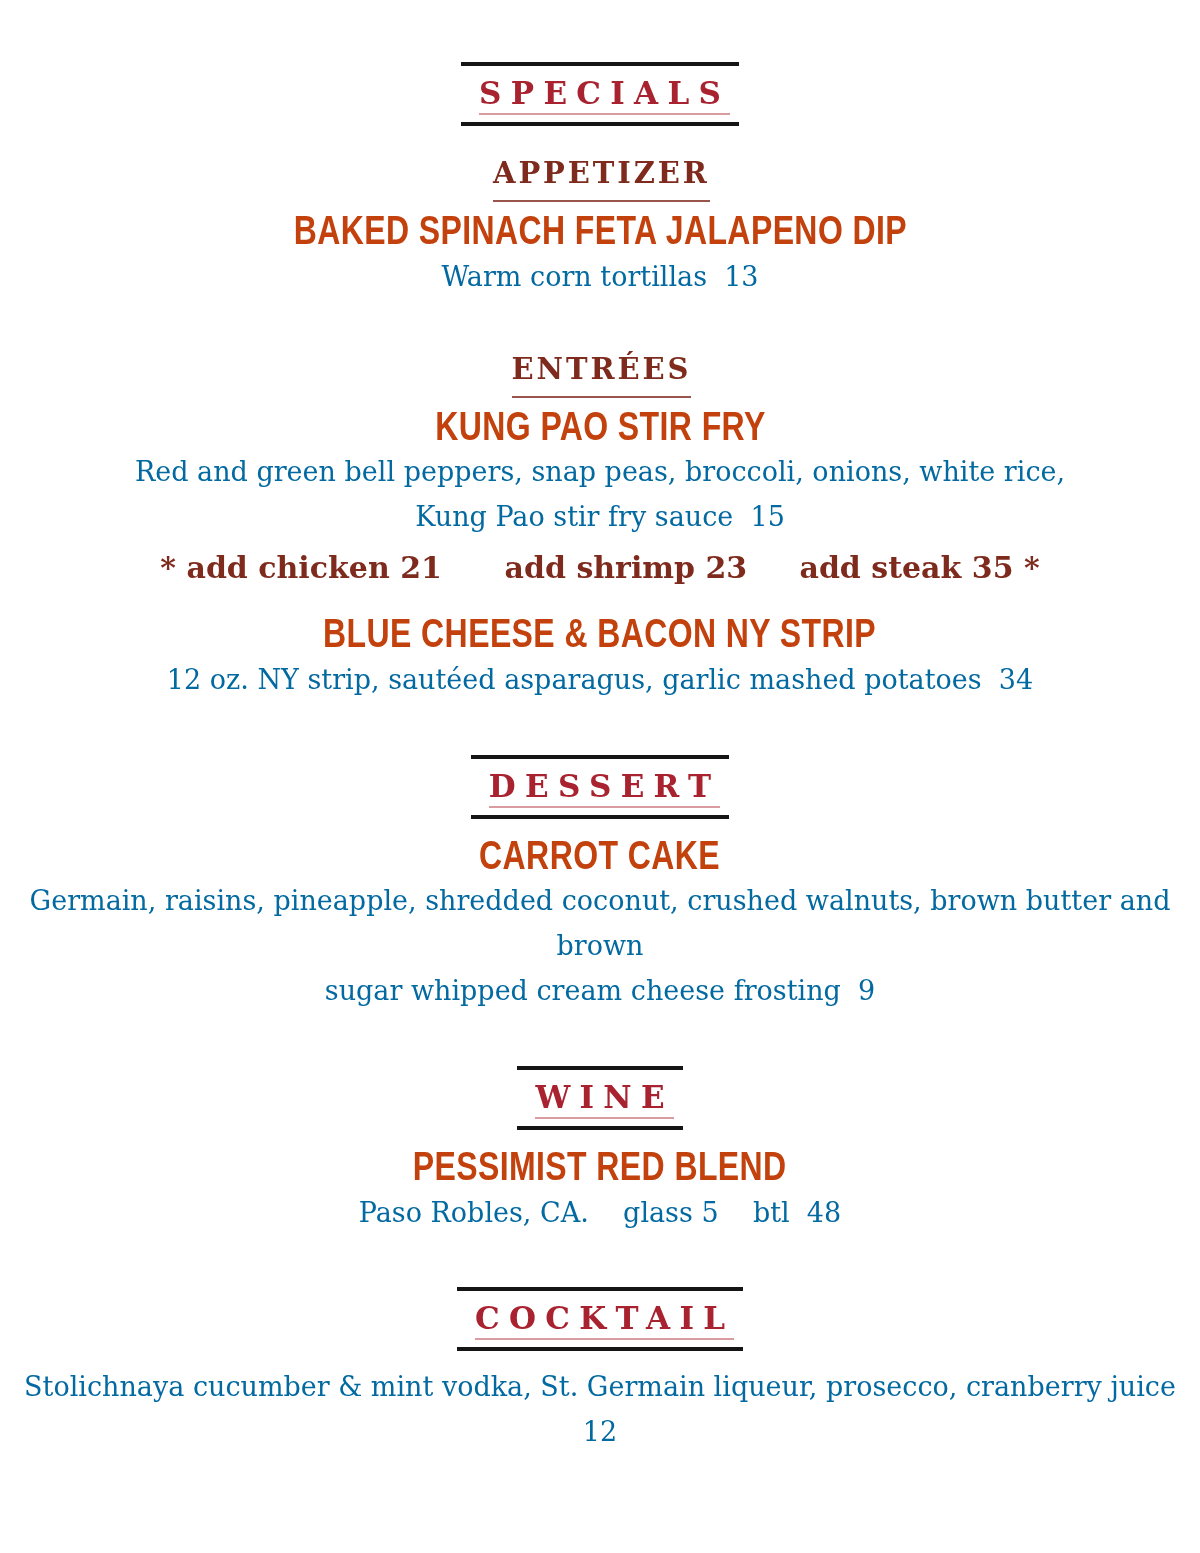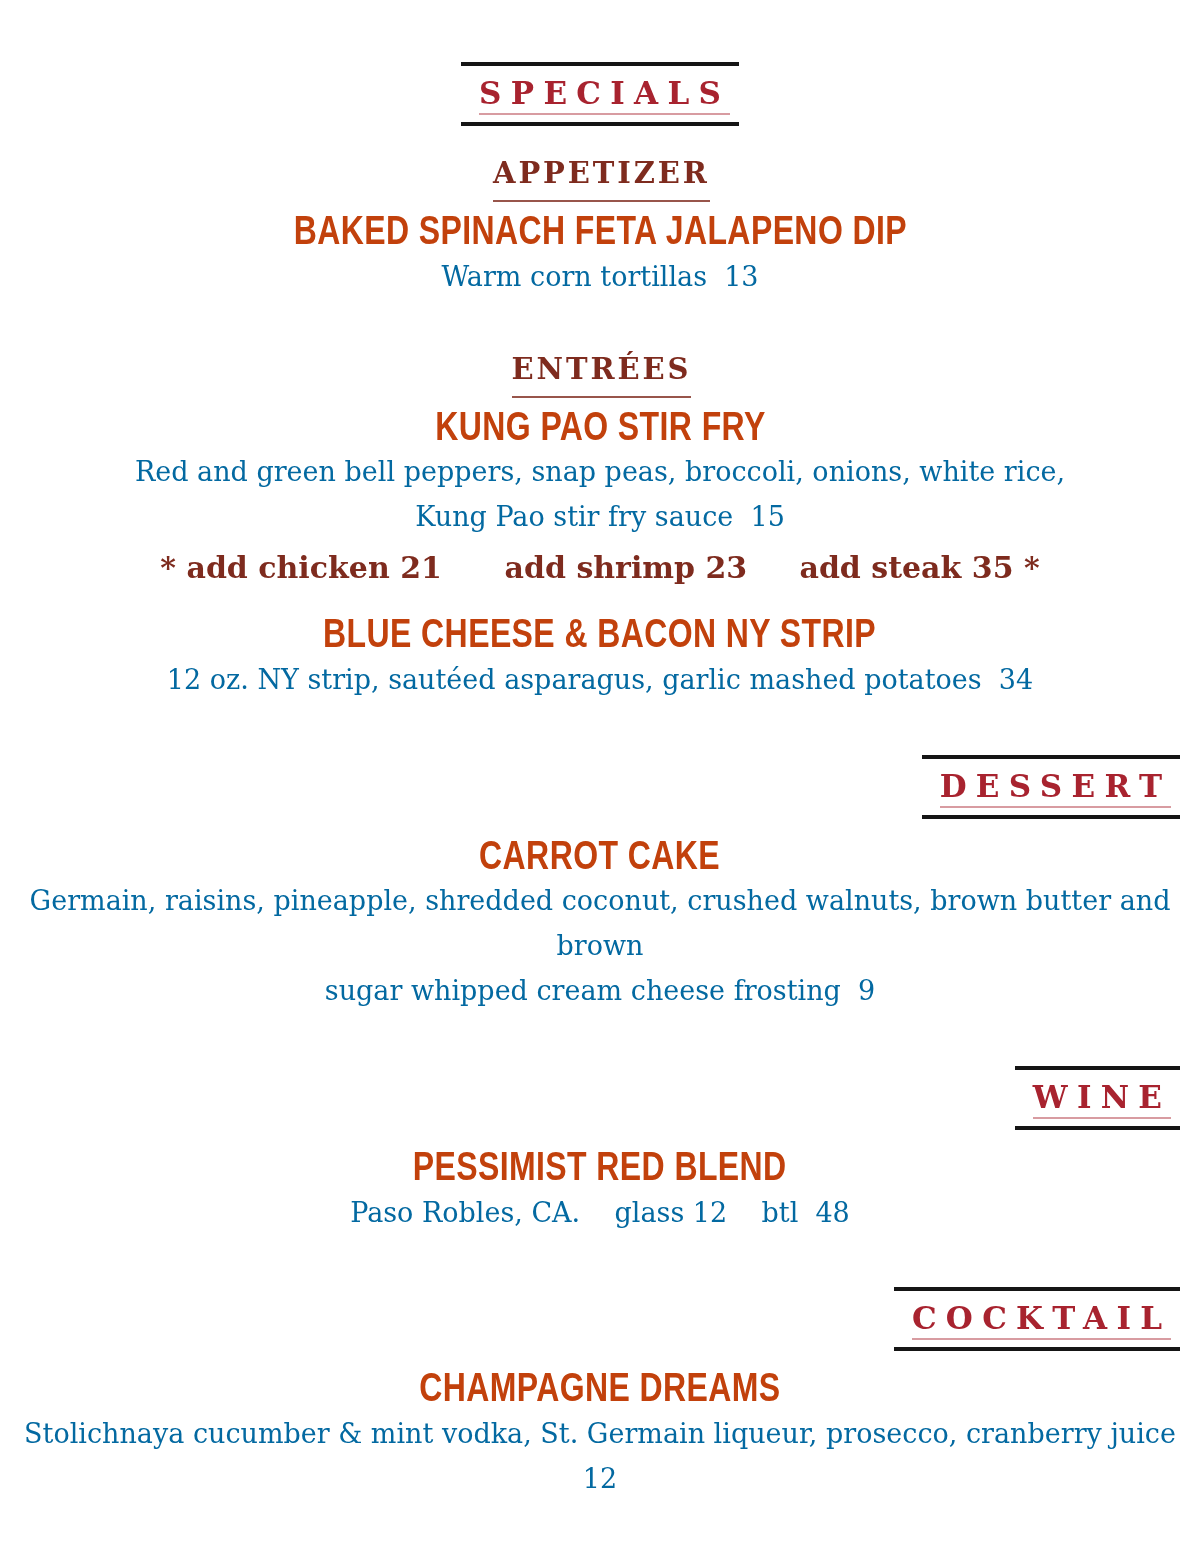--- a/index.html
+++ b/index.html
@@ -20,21 +20,21 @@
   .page{
     width:1160px;
     margin:0 auto;
     padding-top:62px;
     padding-bottom:70px;
     text-align:center;
   }
 
   
   .boxed-header{margin:0 0 30px 0;}
-  .boxed-header.sub{margin:0 0 14px 0;text-align:right;}
+  .boxed-header.sub{margin:0 0 14px 0;}
   .boxed-inner{
     display:inline-block;
     border-top:4px solid var(--bar);
     border-bottom:4px solid var(--bar);
     padding:9px 18px 11px;
   }
   .tw{
     font-family:"DejaVu Serif", serif;
     font-weight:700;
     font-size:31px;
@@ -159,32 +159,29 @@
     <div class="boxed-header sub">
       <div class="boxed-inner">
         <span class="tw">WINE</span>
       </div>
     </div>
 
     <div class="menu-item">
       <div class="item-name">
         <span class="condensed">PESSIMIST RED BLEND</span>
       </div>
-      <div class="item-desc">Paso Robles, CA.    glass 12    btl  48</div>
+      <div class="item-desc">Paso Robles, CA.    glass 5    btl  48</div>
     </div>
 
   </section>
 
   <section class="menu-section">
     <div class="boxed-header sub">
       <div class="boxed-inner">
         <span class="tw">COCKTAIL</span>
       </div>
     </div>
     <div class="menu-item">
-      <div class="item-name">
-        <span class="condensed">CHAMPAGNE DREAMS</span>
-      </div>
       <div class="item-desc">Stolichnaya cucumber &amp; mint vodka, St. Germain liqueur, prosecco, cranberry juice   12</div>
     </div>
   </section>
 
 </div>
 
 </body></html>

